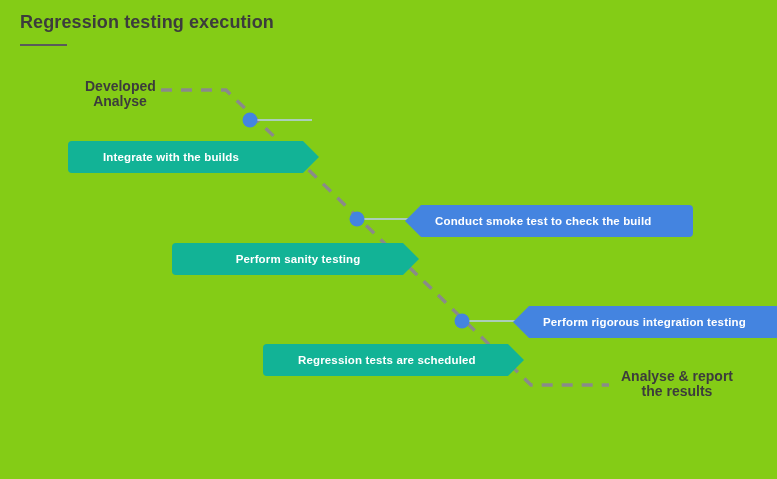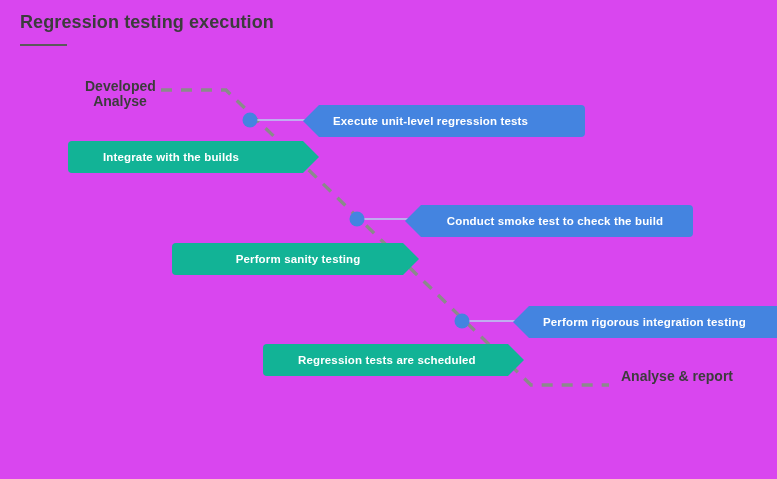--- a/index.html
+++ b/index.html
@@ -4,21 +4,21 @@
 <style>
   html, body {
     margin: 0;
     padding: 0;
     background: #ffffff;
   }
   #page {
     position: relative;
     width: 777px;
     height: 479px;
-    background: #d946ef;
+    background: #84cc16;
     overflow: hidden;
     font-family: "Liberation Sans", "DejaVu Sans", sans-serif;
   }
 
   
   #title-block {
     position: absolute;
     left: 20px;
     top: 10px;
   }
@@ -137,31 +137,29 @@
     <circle cx="501" cy="359" r="7.5" fill="#12b396"></circle>
   </svg>
 
   <div class="endpoint-label" id="label-start">
     <div>Developed</div>
     <div>Analyse</div>
   </div>
 
   <div class="endpoint-label" id="label-end">
     <div>Analyse &amp; report</div>
+    <div>the results</div>
   </div>
 
-  <div class="banner blue" style="left:303px; top:105px; width:234px;">
-    <span>Execute unit-level regression tests</span>
-  </div>
 
   <div class="banner green" style="left:68px; top:141px; width:186px;">
     <span>Integrate with the builds</span>
   </div>
 
-  <div class="banner blue" style="left:405px; top:205px; width:240px;justify-content:center;">
+  <div class="banner blue" style="left:405px; top:205px; width:240px;">
     <span>Conduct smoke test to check the build</span>
   </div>
 
   <div class="banner green" style="left:172px; top:243px; width:182px;justify-content:center;">
     <span>Perform sanity testing</span>
   </div>
 
   <div class="banner blue" style="left:513px; top:306px; width:243px;">
     <span>Perform rigorous integration testing</span>
   </div>

